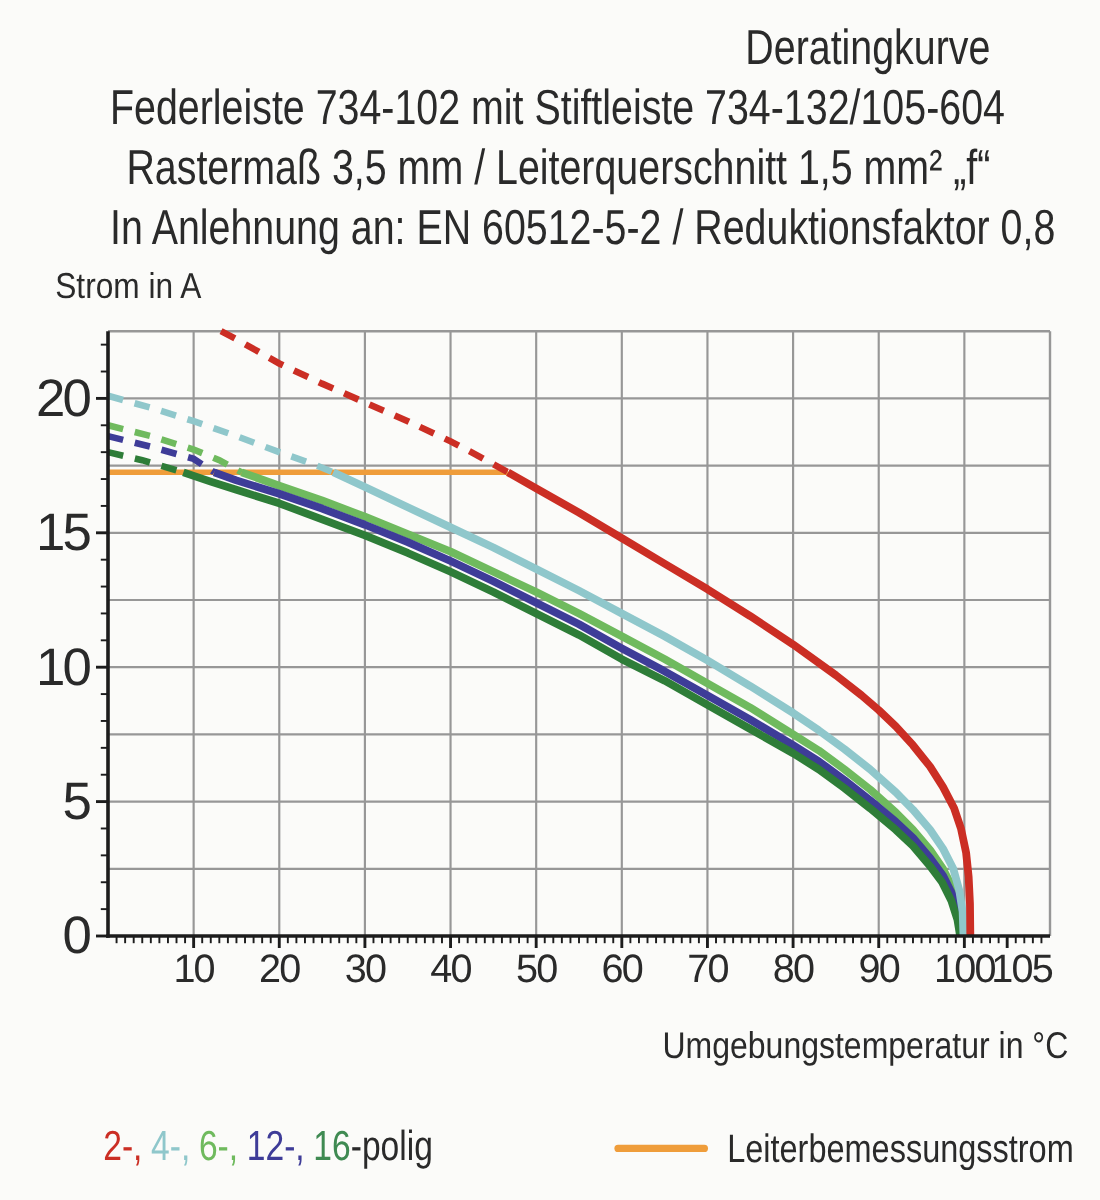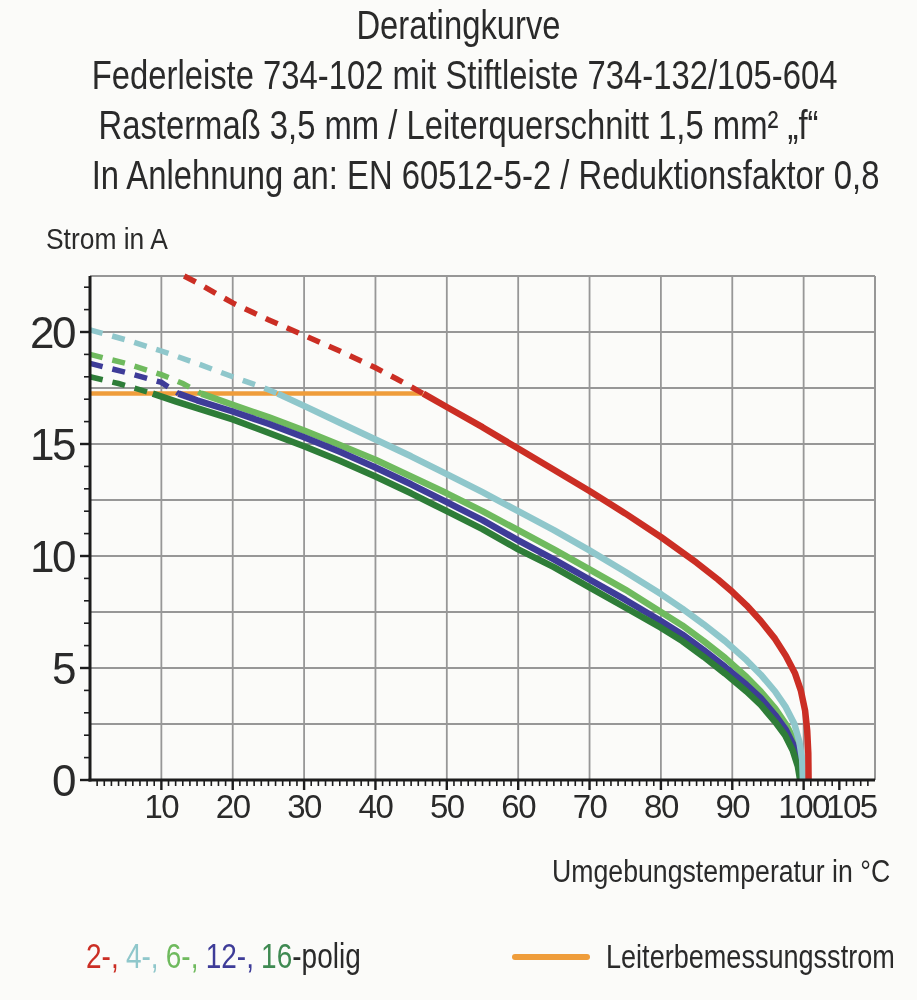--- a/index.html
+++ b/index.html
@@ -4,21 +4,21 @@
 <style>
   html,body{margin:0;padding:0;}
   body{
     width:917px;height:1000px;
     background:#fbfbf9;
     font-family:"Liberation Sans", sans-serif;
     color:#2d2d2d;
     overflow:hidden;
   }
   .stage{position:relative;width:917px;height:1000px;}
-  .hdr{position:absolute;top:0;left:0;right:0;text-align:center;}
+  .hdr{position:absolute;top:14px;left:0;right:0;text-align:right;}
   .hdr div{
     font-size:41px;line-height:50px;white-space:nowrap;
     transform:scaleX(0.80);transform-origin:50% 50%;
     color:#2a2a2a;
   }
   .ylab{
     position:absolute;left:46px;top:222px;
     font-size:30px;white-space:nowrap;
     transform:scaleX(0.88);transform-origin:0 50%;
     color:#2a2a2a;

